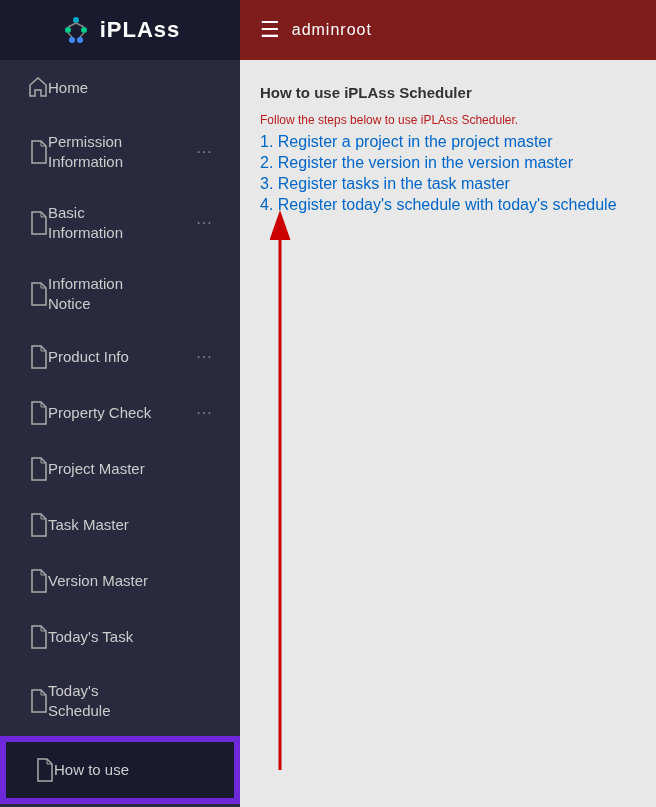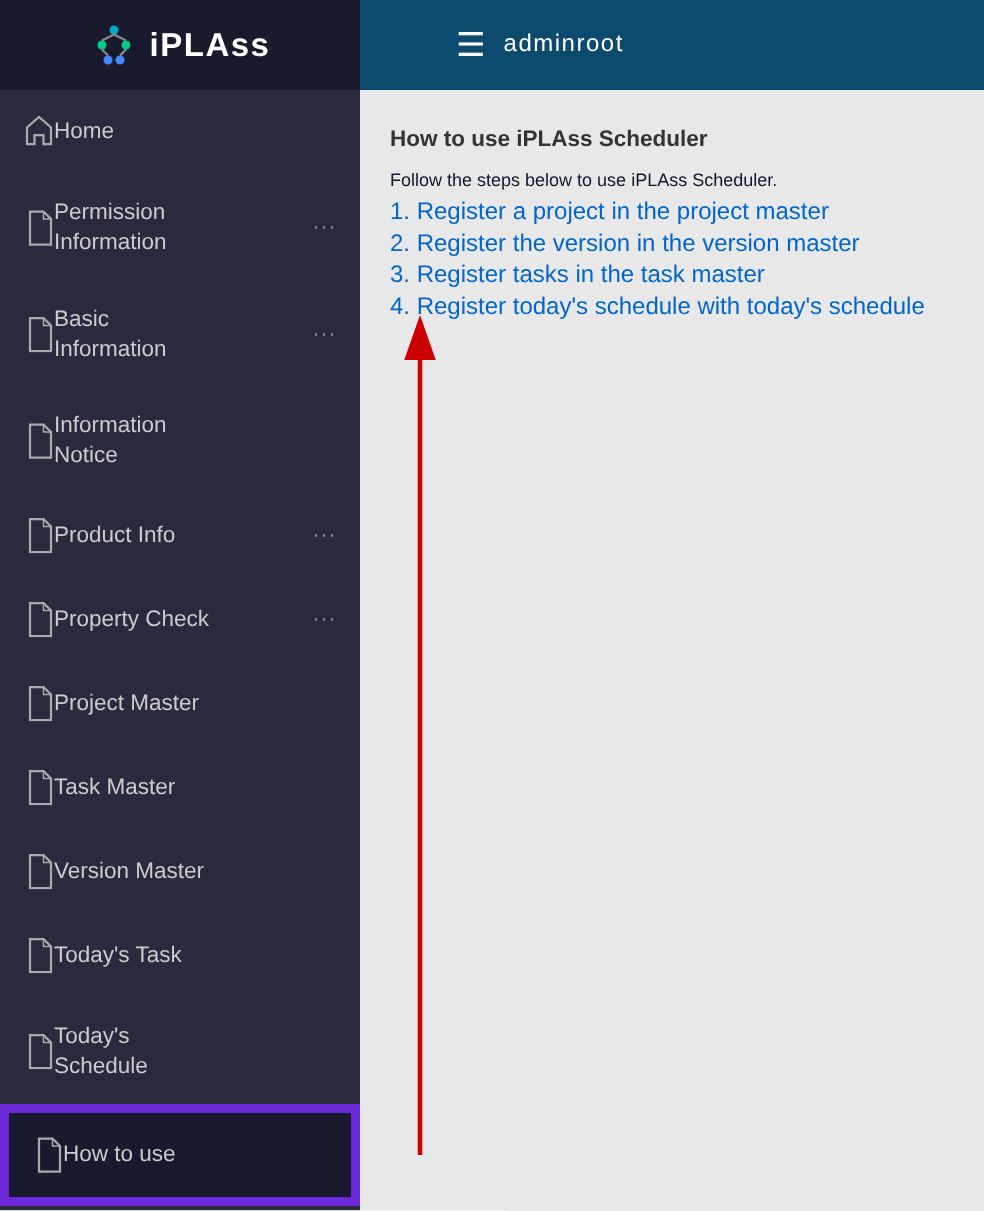--- a/index.html
+++ b/index.html
@@ -1,24 +1,23 @@
 <!DOCTYPE html>
 <html><head>
   <meta charset="utf-8">
   <style>
     * { margin: 0; padding: 0; box-sizing: border-box; }
     body { display: flex; flex-direction: column; width: 656px; height: 807px; font-family: Arial, sans-serif; overflow: hidden; }
 
     
     .header {
       display: flex;
-      background-color: #0c4a6e;
+      background-color: #7f1d1d;
       height: 60px;
       flex-shrink: 0;
-      gap: 44px;
     }
     .header-logo {
       width: 240px;
       display: flex;
       align-items: center;
       justify-content: center;
       background-color: #1a1a2e;
       height: 100%;
     }
     .logo-icon {
@@ -62,21 +61,21 @@
       width: 240px;
       background-color: #2a2a3e;
       flex-shrink: 0;
       overflow-y: auto;
       display: flex;
       flex-direction: column;
     }
     .sidebar-item {
       display: flex;
       align-items: center;
-      padding: 16px 16px;
+      padding: 16px 28px;
       color: #cccccc;
       cursor: pointer;
       position: relative;
       min-height: 55px;
     }
     .sidebar-item.active {
       background-color: #1a1a2e;
       border: 6px solid #6d28d9;
     }
     .sidebar-item-label {
@@ -108,21 +107,21 @@
       overflow: hidden;
     }
     .content-title {
       font-size: 15px;
       font-weight: bold;
       color: #333;
       margin-bottom: 12px;
     }
     .content-intro {
       font-size: 12px;
-      color: #0f172a;
+      color: #b91c1c;
       margin-bottom: 6px;
     }
     .content-step {
       font-size: 16px;
       color: #0066cc;
       margin-bottom: 3px;
     }
 
     
     .arrow-container {

